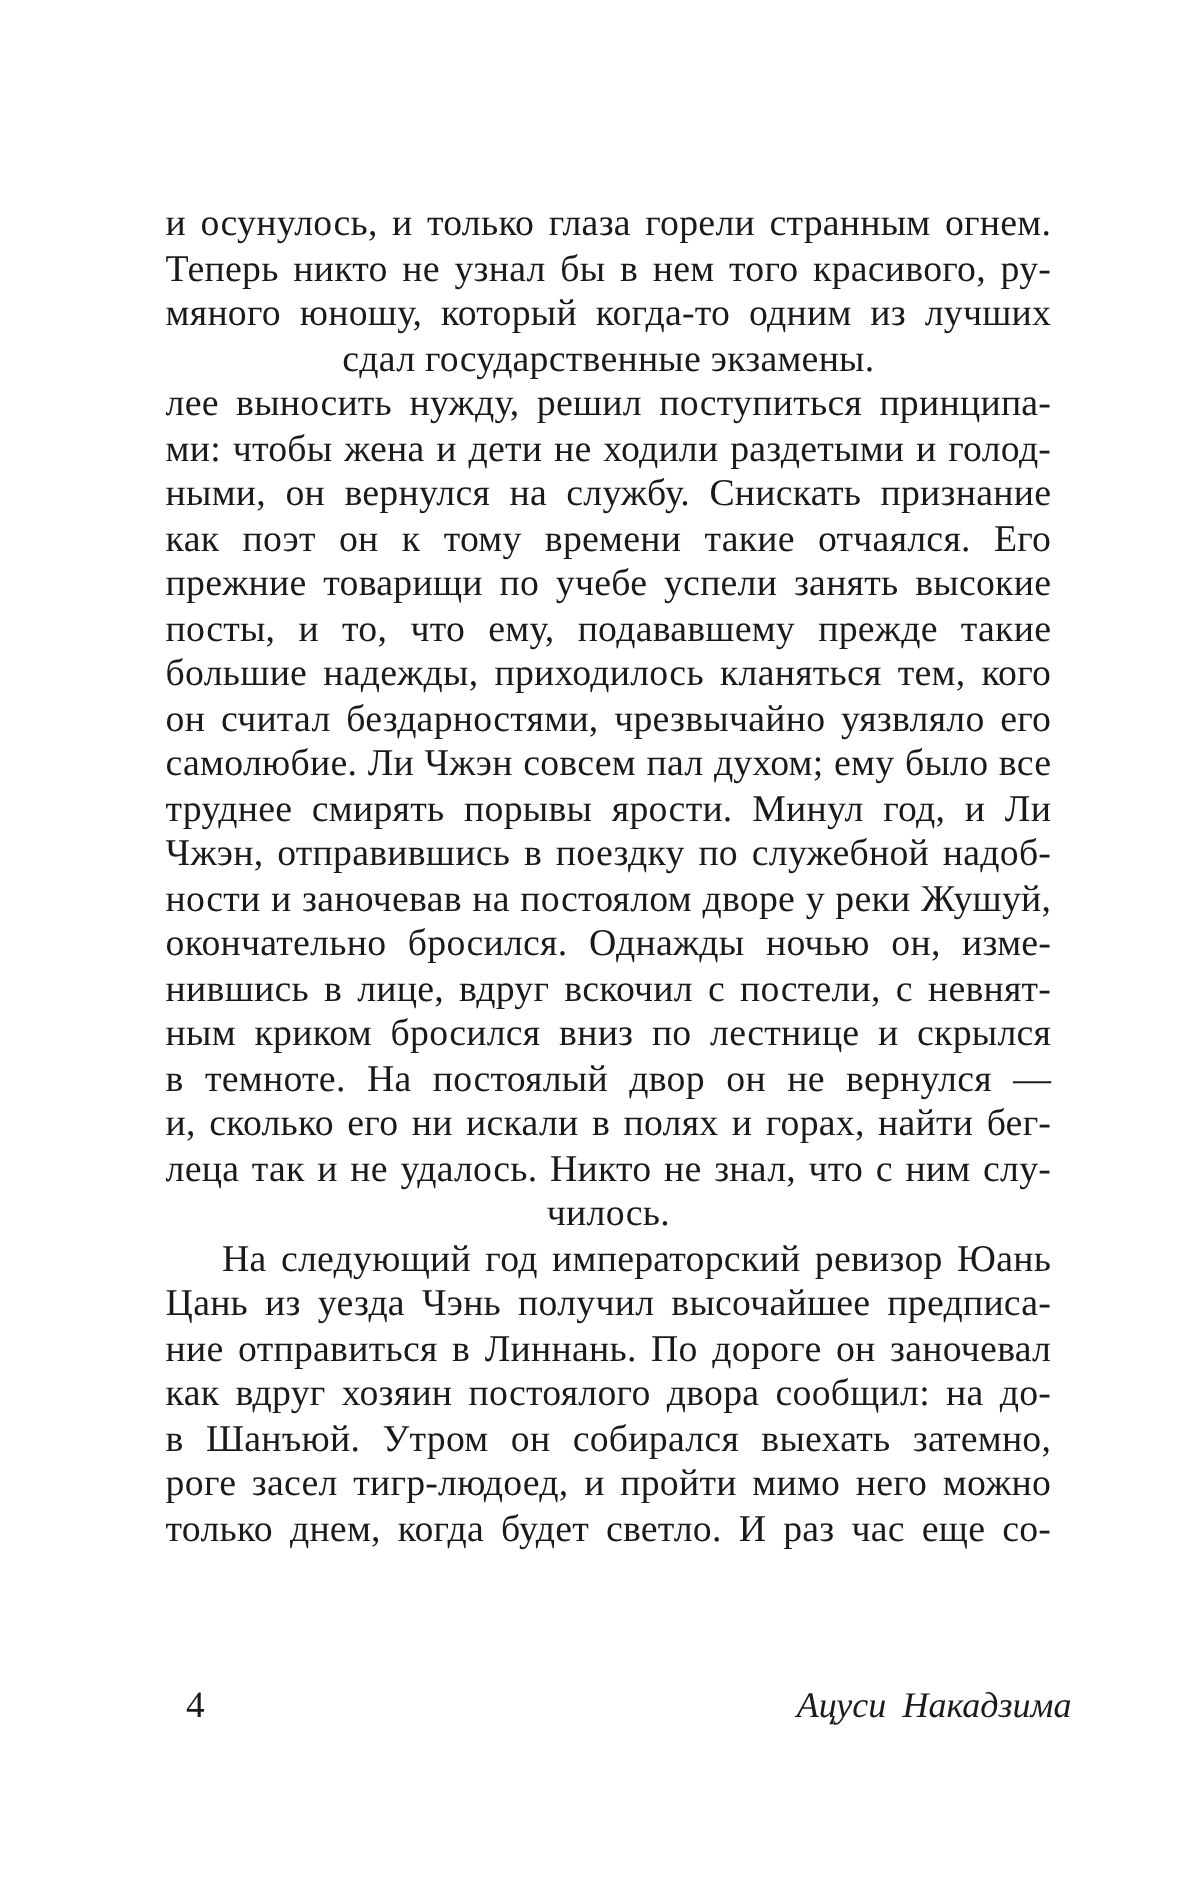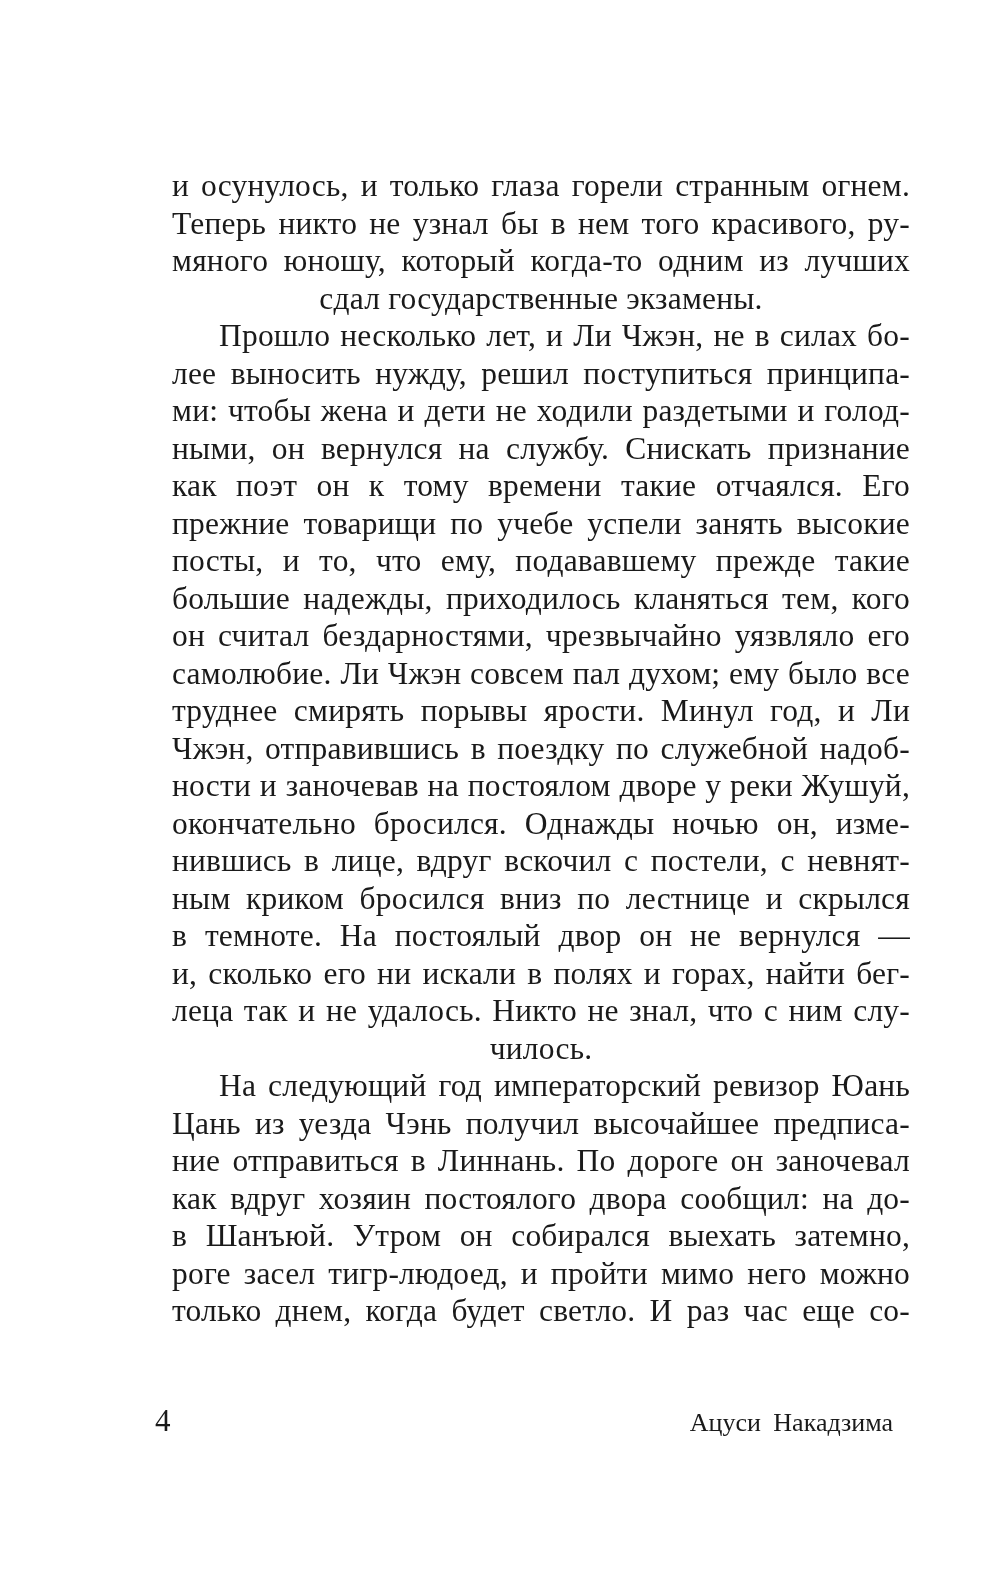--- a/index.html
+++ b/index.html
@@ -11,21 +11,21 @@
     position: relative;
     width: 1000px;
     height: 1583px;
     background: #ffffff;
     overflow: hidden;
     font-family: "Liberation Serif", "DejaVu Serif", serif;
     color: #1a1a1a;
   }
   .text-block {
     position: absolute;
-    left: 172px;
+    left: 138px;
     top: 167px;
     width: 738px;
     font-size: 31.5px;
     line-height: 37.5px;
     letter-spacing: 0.2px;
   }
   .paragraph {
     margin: 0;
     padding: 0;
   }
@@ -52,38 +52,38 @@
     display: flex;
     justify-content: space-between;
     align-items: baseline;
     font-size: 31px;
     line-height: 37.5px;
   }
   .page-number {
     font-style: normal;
   }
   .running-author {
-    font-size: 26px;
+    font-style: italic;
+    font-size: 30px;
     word-spacing: 6px;
   }
 </style>
 </head>
 <body>
 
 <div class="page">
 
   <div class="text-block">
       <div class="paragraph">
         <div class="line">и осунулось, и только глаза горели странным огнем.</div>
         <div class="line">Теперь никто не узнал бы в нем того красивого, ру-</div>
         <div class="line">мяного юношу, который когда-то одним из лучших</div>
         <div class="line last">сдал государственные экзамены.</div>
       </div>
       <div class="paragraph">
-        <div class="line indent">Прошло несколько лет, и Ли Чжэн, не в силах бо-</div>
         <div class="line">лее выносить нужду, решил поступиться принципа-</div>
         <div class="line">ми: чтобы жена и дети не ходили раздетыми и голод-</div>
         <div class="line">ными, он вернулся на службу. Снискать признание</div>
         <div class="line">как поэт он к тому времени такие отчаялся. Его</div>
         <div class="line">прежние товарищи по учебе успели занять высокие</div>
         <div class="line">посты, и то, что ему, подававшему прежде такие</div>
         <div class="line">большие надежды, приходилось кланяться тем, кого</div>
         <div class="line">он считал бездарностями, чрезвычайно уязвляло его</div>
         <div class="line">самолюбие. Ли Чжэн совсем пал духом; ему было все</div>
         <div class="line">труднее смирять порывы ярости. Минул год, и Ли</div>

